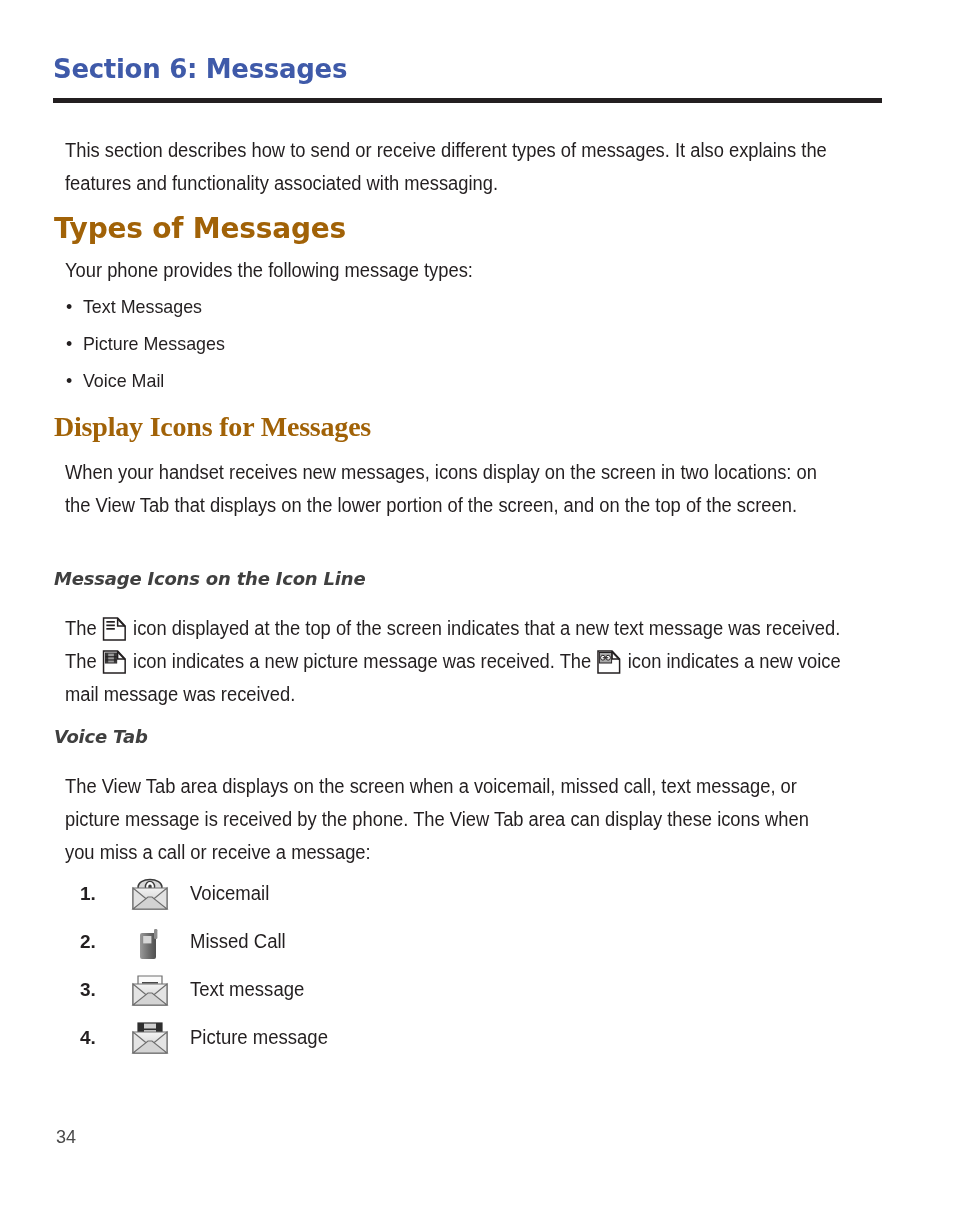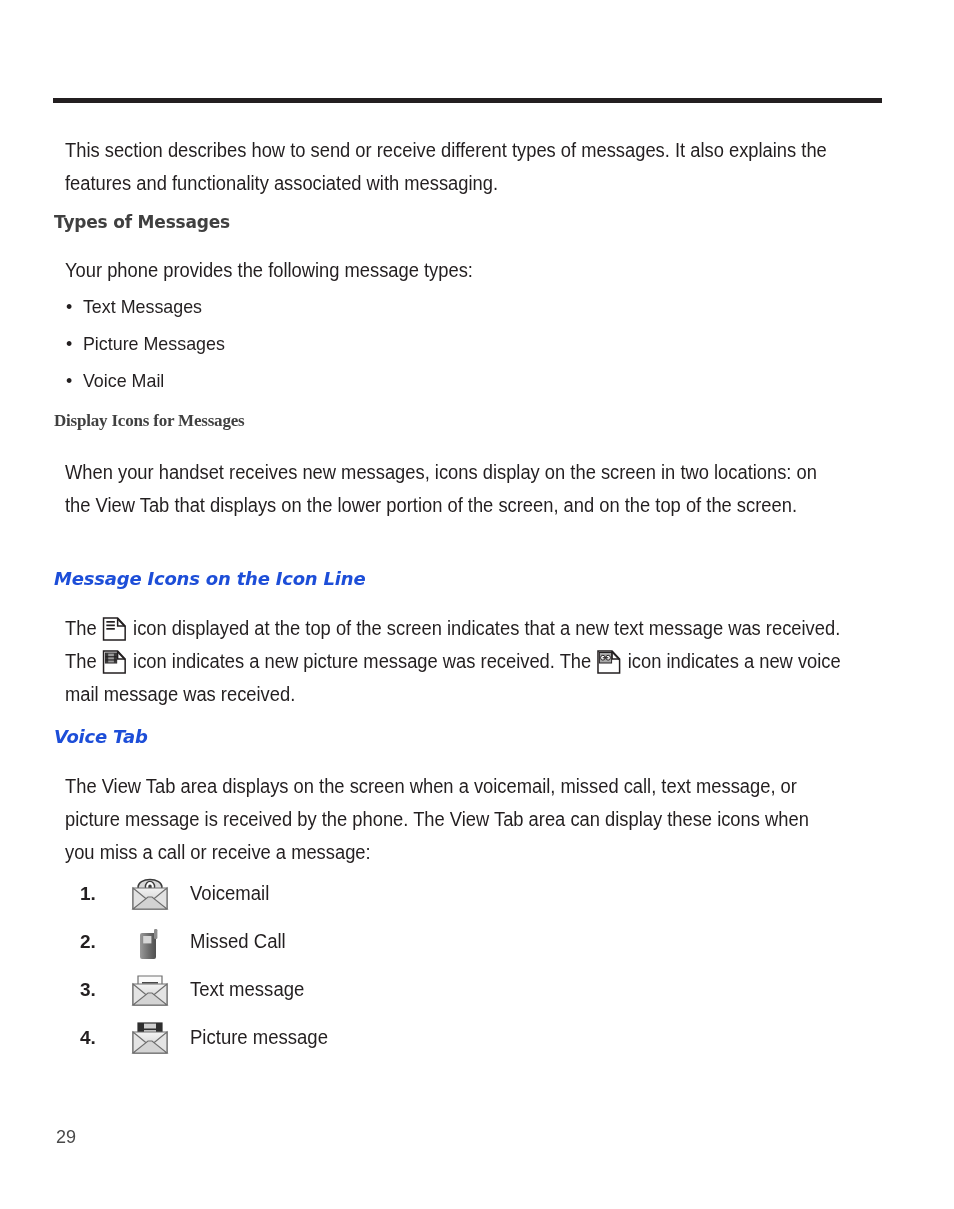--- a/index.html
+++ b/index.html
@@ -41,33 +41,33 @@
     width: 829px;
     height: 5px;
     background: #231f20;
   }
 
   
   .h1-blue {
     position: absolute;
     font-family: "DejaVu Sans", sans-serif;
     font-weight: bold;
-    font-size: 17px;
+    font-size: 28px;
     letter-spacing: -0.2px;
-    color: #404040;
+    color: #a16207;
     white-space: nowrap;
   }
   .h2-blue {
     position: absolute;
     font-family: "DejaVu Sans", sans-serif;
     font-weight: bold;
     font-style: italic;
     font-size: 18px;
     letter-spacing: -0.2px;
-    color: #1d4ed8;
+    color: #404040;
     white-space: nowrap;
   }
 
   
   .body-p {
     position: absolute;
     font-family: "Liberation Sans", sans-serif;
     font-size: 19.5px;
     line-height: 33px;
     color: #231f20;
@@ -143,20 +143,21 @@
     vertical-align: -7px;
     position: relative;
   }
   .inline-icon svg { display: block; }
 </style>
 </head>
 <body>
 
 <div class="page">
 
+  <div class="section-title">Section 6: Messages</div>
   <div class="title-rule"></div>
 
   <div class="body-p" style="left:65px; top:134px; width:880px;">This section describes how to send or receive different types of messages. It also explains the features and functionality associated with messaging.</div>
 
   <div class="h1-blue" style="left:54px; top:212px;">Types of Messages</div>
 
   <div class="body-p" style="left:65px; top:254px; width:880px;">Your phone provides the following message types:</div>
 
   <div class="bullet-line" style="left:66px; top:296px;">
     <span class="bullet-dot">•</span><span>Text Messages</span>
@@ -298,15 +299,15 @@
         <rect x="10" y="15" width="24" height="1.6" fill="#2e2e2e"></rect>
 
         <path d="M5 13 H39 V34 H5 Z" fill="url(#env3)" stroke="#6e6e6e" stroke-width="1.2"></path>
         <path d="M5 13 L22 27 L39 13 L39 34 L5 34 Z" fill="#e4e4e4" stroke="#6e6e6e" stroke-width="1.2"></path>
         <path d="M5 34 L20 22 L24 22 L39 34 Z" fill="#d4d4d4" stroke="#6e6e6e" stroke-width="1.1"></path>
       </svg>
     </div>
     <div class="num-text">Picture message</div>
   </div>
 
-  <div class="page-num">29</div>
+  <div class="page-num">34</div>
 
 </div>
 
 </body></html>

